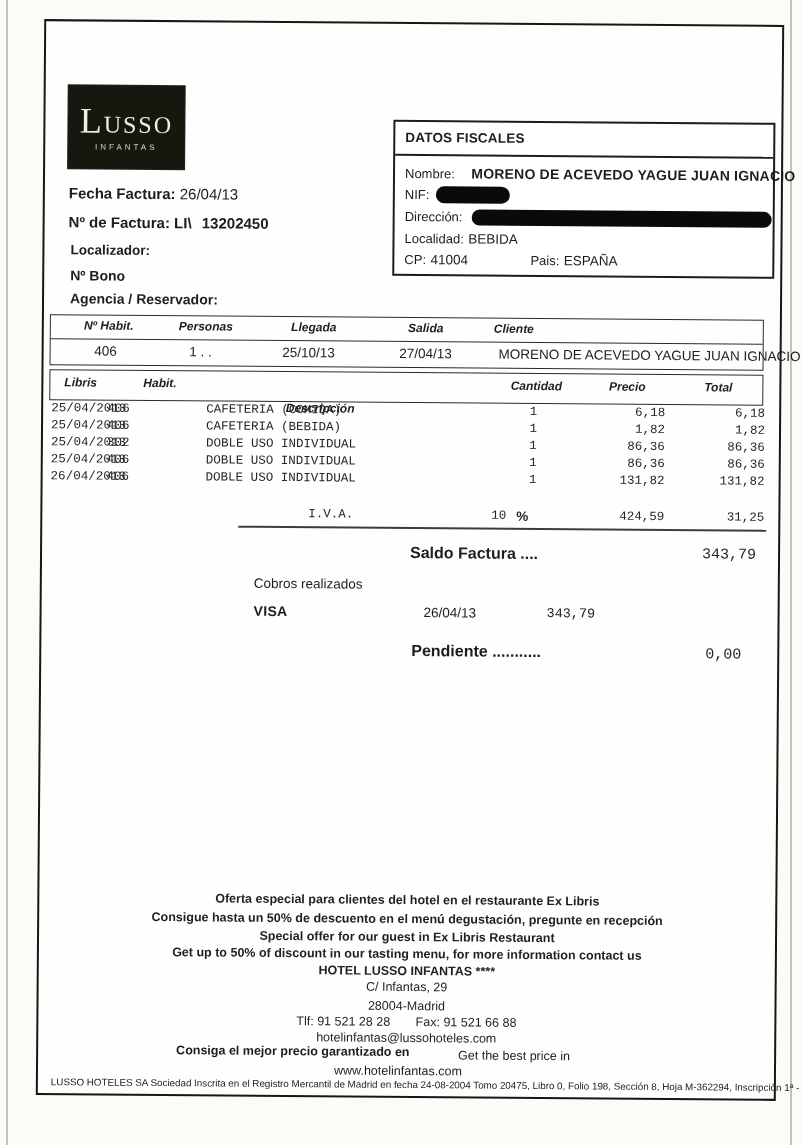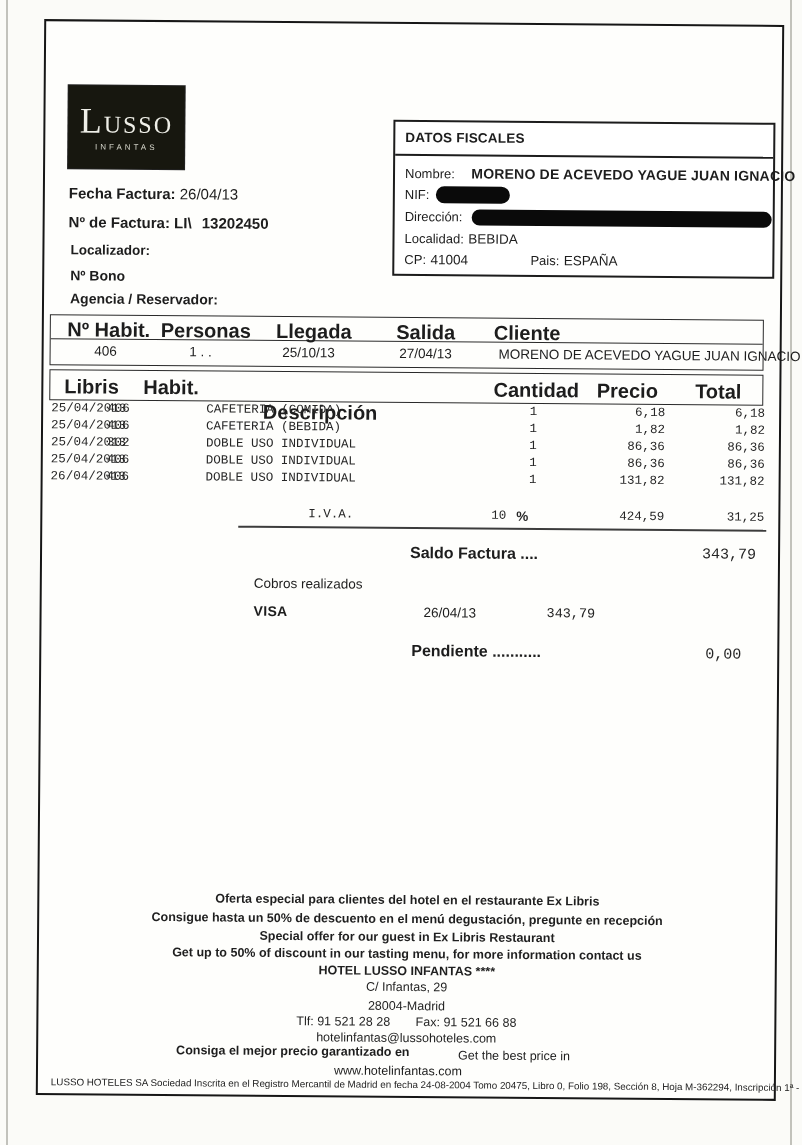--- a/index.html
+++ b/index.html
@@ -38,21 +38,21 @@
   .df-divider{position:absolute;left:0;top:32px;width:100%;height:2px;background:#1c1c1c;}
   .df-row{position:absolute;left:10px;white-space:nowrap;}
   .df-lbl{font-weight:normal;font-size:13px;}
   .df-val{font-size:13.5px;}
   .df-val-b{font-size:14px;font-weight:bold;letter-spacing:.2px;}
   .redact{display:inline-block;background:#0a0a0a;vertical-align:middle;}
 
   
   .stay-table{left:6px;top:293px;width:712px;height:49px;border:1.5px solid #2a2a2a;}
   .stay-head{position:absolute;left:0;top:0;width:100%;height:23px;border-bottom:1.5px solid #2a2a2a;}
-  .th-i{position:absolute;top:3px;font-weight:bold;font-size:20px;transform:translateX(-50%);white-space:nowrap;}
+  .th-i{position:absolute;top:3px;font-weight:bold;font-style:italic;font-size:12px;transform:translateX(-50%);white-space:nowrap;}
   .th-i.left-align{transform:none;}
   .stay-val{position:absolute;top:28px;font-size:13.5px;transform:translateX(-50%);white-space:nowrap;}
   .stay-val.left-align{transform:none;}
 
   .charges-head{left:6px;top:348px;width:712px;height:29px;border:1.5px solid #2a2a2a;}
   .charges-head .th-i{top:5px;}
   .mono{font-family:"Liberation Mono","DejaVu Sans Mono",monospace;}
   .charges-rows{left:6px;top:380px;width:712px;}
   .charge-row{position:relative;height:17px;font-size:12.5px;color:#262626;}
   .charge-row span{position:absolute;top:0;white-space:nowrap;}

